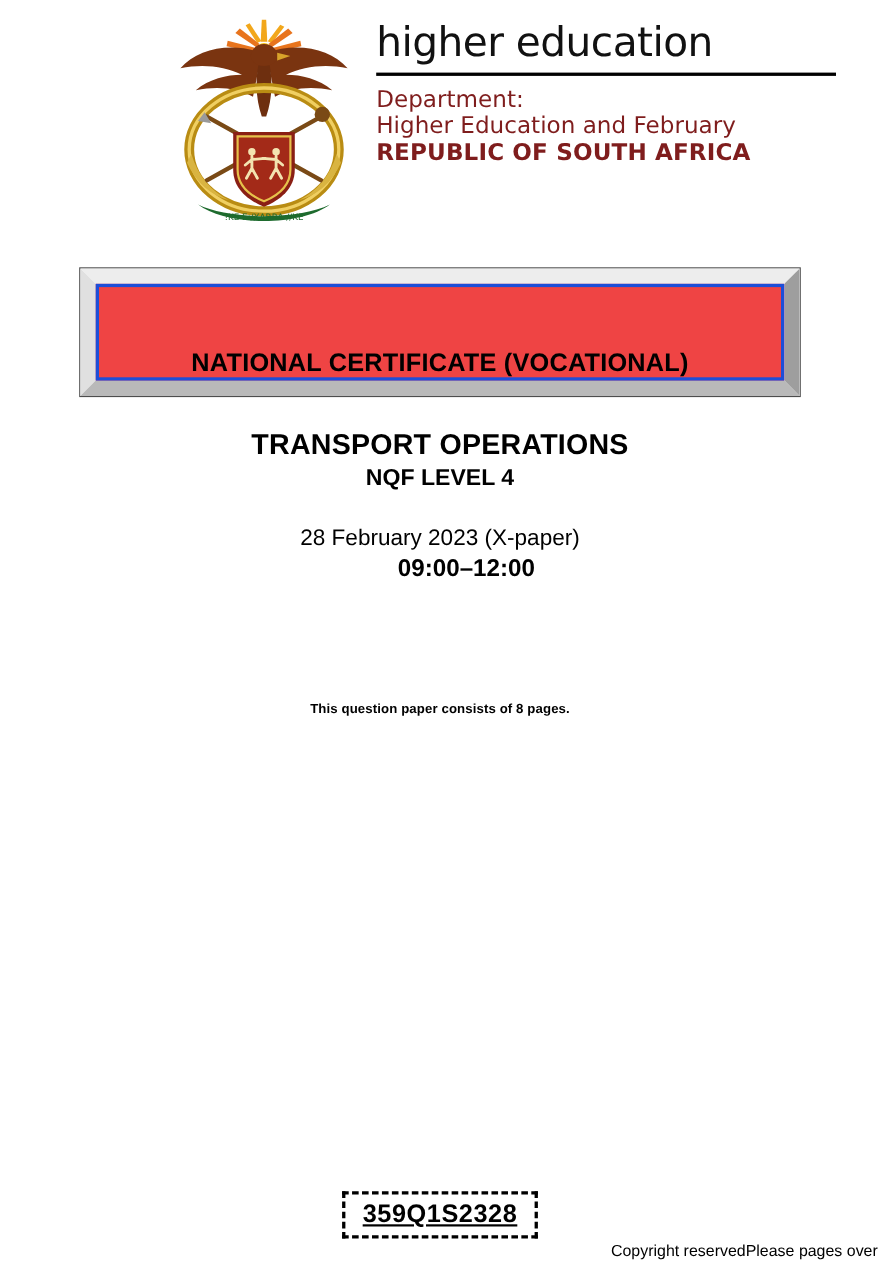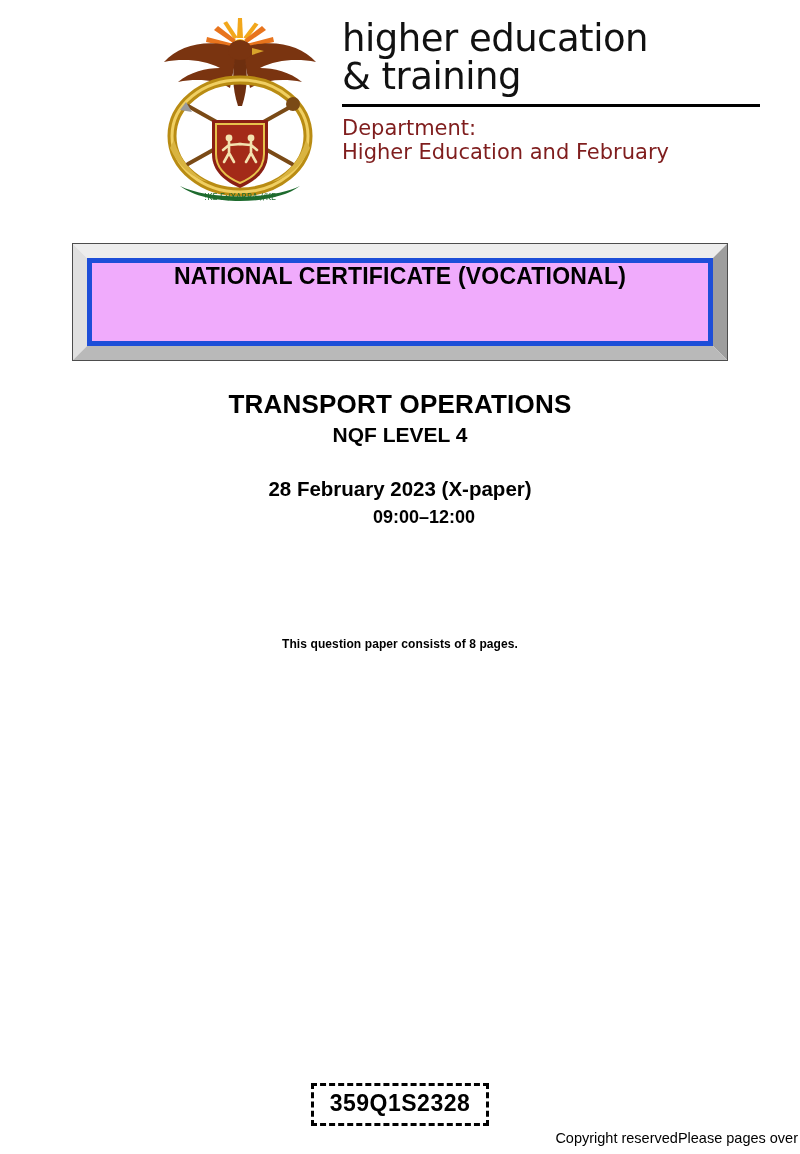--- a/index.html
+++ b/index.html
@@ -96,24 +96,24 @@
   .bevel-right {
     top: 0; right: 0;
     width: 14px;
     height: 100%;
     background: #9e9e9e;
     clip-path: polygon(0 14px, 100% 0, 100% 100%, 0 calc(100% - 14px));
   }
   .bevel-inner {
     position: absolute;
     top: 14px; left: 14px; right: 14px; bottom: 14px;
-    border: 5px solid #1d4ed8;
-    background: #f0abfc;
-    display: flex;
-    align-items: flex-start;
+    border: 3px solid #1d4ed8;
+    background: #ef4444;
+    display: flex;
+    align-items: flex-end;
     justify-content: center;
   }
   .bevel-inner .title {
     font-size: 23px;
     font-weight: bold;
     letter-spacing: 0.2px;
     color: #000;
   }
 
   
@@ -134,26 +134,26 @@
     margin-top: 2px;
   }
   .code {
     font-size: 20px;
     font-weight: normal;
     margin-top: 26px;
     line-height: 26px;
   }
   .date {
     font-size: 20.5px;
-    font-weight: bold;
+    font-weight: normal;
     margin-top: 26px;
     line-height: 28px;
   }
   .time {
-    font-size: 18px;
+    font-size: 22px;
     font-weight: bold;
     line-height: 28px;
     margin-left: 48px;
   }
   .pages-note {
     font-size: 12px;
     font-weight: bold;
     margin-top: 106px;
     letter-spacing: 0.1px;
   }
@@ -167,20 +167,21 @@
     display: flex;
     justify-content: center;
   }
   .paper-number {
     border: 3px dashed #000;
     padding: 4px 16px 6px 16px;
     font-size: 23px;
     font-weight: bold;
     letter-spacing: 0.5px;
     line-height: 27px;
+    text-decoration: underline;
   }
 
   
   .footer {
     position: absolute;
     left: 0;
     right: 0;
     bottom: 8px;
     display: flex;
     justify-content: flex-end;
@@ -246,24 +247,24 @@
         <path d="M156 126 c -6 20 -18 34 -34 42 c 16 -4 30 -16 38 -34 z"></path>
       </g>
 
       <path d="M30 172 c 28 14 92 14 120 0 c -26 20 -94 20 -120 0 z" fill="#1e6b2e"></path>
       <text x="90" y="186" font-family="DejaVu Sans, sans-serif" font-size="8" fill="#1e6b2e" text-anchor="middle">!KE E:/XARRA //KE</text>
     </svg>
   </div>
 
   <div class="dept-text">
     <div class="dept-title">higher education</div>
-    <div class="dept-title">&amp; training</div>
     <div class="rule"></div>
     <div class="dept-line">Department:</div>
     <div class="dept-line">Higher Education and February</div>
+    <div class="dept-line bold">REPUBLIC OF SOUTH AFRICA</div>
   </div>
 </div>
 
 <div class="bevel-outer">
   <div class="bevel-frame">
     <div class="tri bevel-top"></div>
     <div class="tri bevel-left"></div>
     <div class="tri bevel-right"></div>
     <div class="tri bevel-bottom"></div>
   </div>

